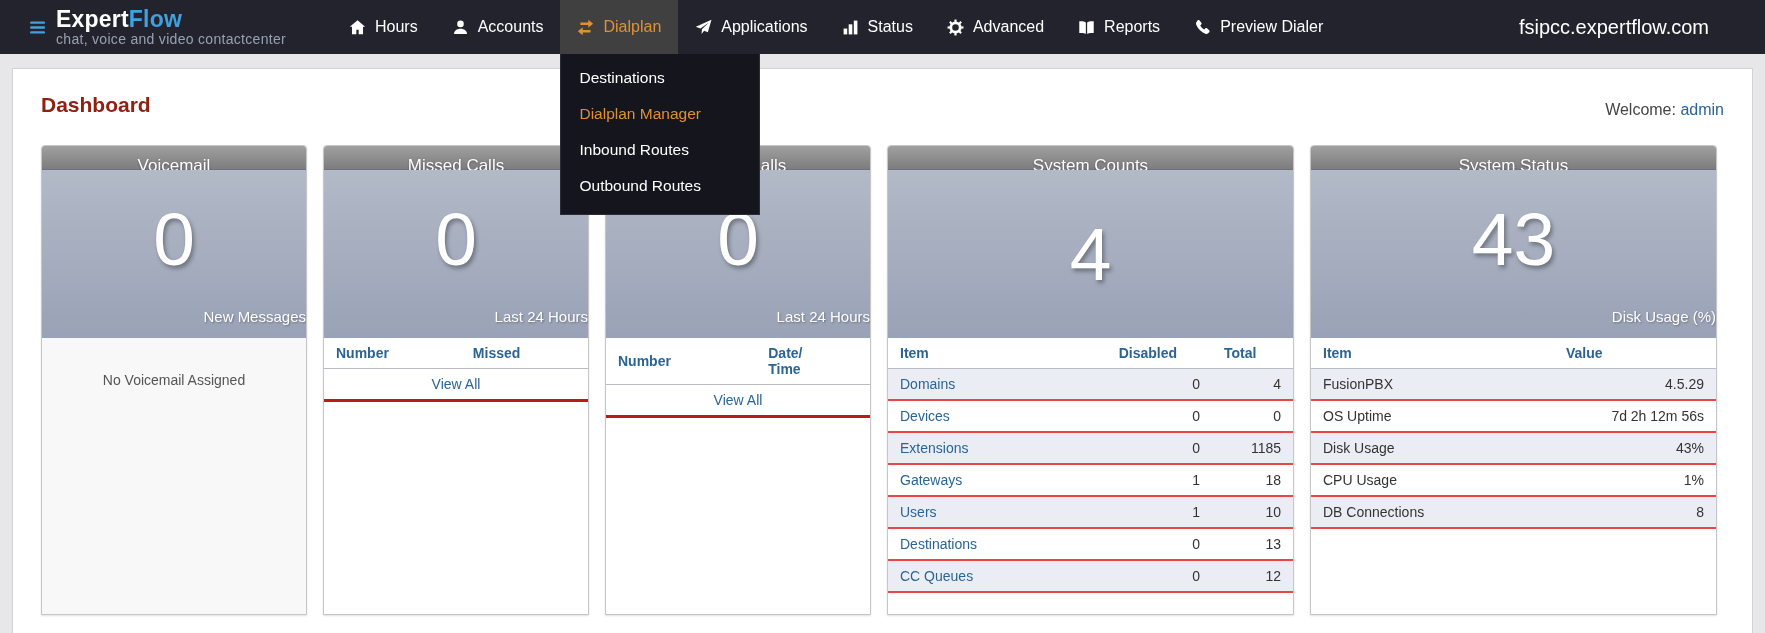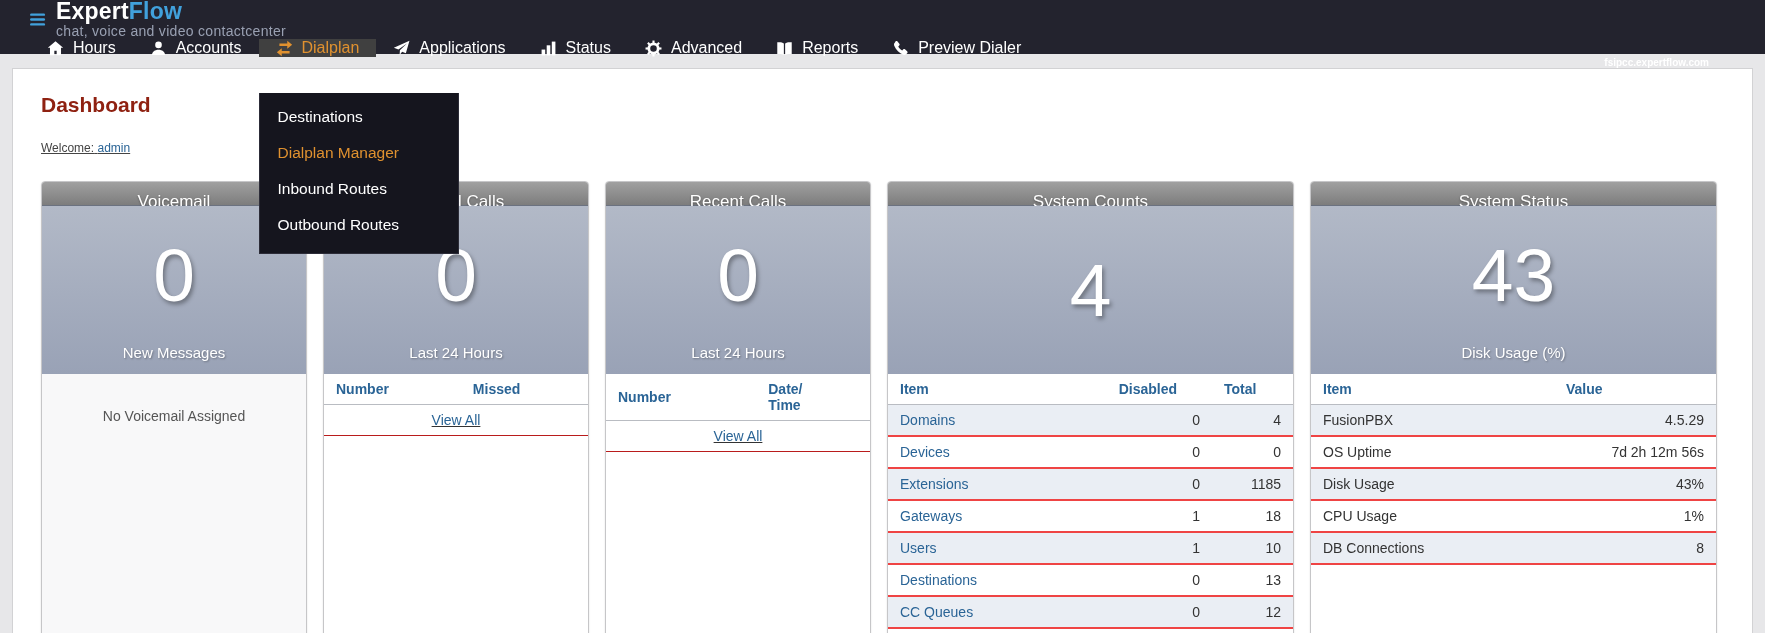--- a/index.html
+++ b/index.html
@@ -6,57 +6,57 @@
   html,body { margin:0; padding:0; }
   body {
     width:1765px; height:633px; overflow:hidden;
     background:#e7e7e9;
     font-family:"Liberation Sans","DejaVu Sans",sans-serif;
   }
 
   
   .navbar {
     height:54px; background:#23232e; display:flex; align-items:stretch;
-    padding-left:30px; position:relative; z-index:10;flex-direction:column;
+    padding-left:30px; position:relative; z-index:10;
   }
   .logo { display:flex; align-items:center; gap:9px; margin-right:46px; cursor:pointer; }
   .logo-icon { width:17px; height:15px; fill:#41a1dc; }
   .brand { font-size:23px; font-weight:bold; color:#fff; line-height:22px; letter-spacing:.2px; }
   .brand .flow { color:#41a1dc; }
   .tagline { font-size:14px; color:#99a0b2; letter-spacing:.3px; margin-top:1px; }
 
   .nav-items { display:flex; align-items:stretch; flex:1; }
   .nav-item {
     display:flex; align-items:center; gap:9px; padding:0 17px;
     color:#fff; font-size:16px; cursor:pointer; position:relative; white-space:nowrap;
   }
   .nav-item svg { width:17px; height:17px; fill:#fff; flex:0 0 auto; }
   .nav-item .ring { fill:none; stroke:#fff; stroke-width:2.6px; }
   .nav-item.active { background:#404040; color:#e0912f; }
   .nav-item.active svg { fill:#e0912f; }
-  .nav-domain { margin-left:auto; display:flex; align-items:center; color:#fff; font-size:10px; padding-right:56px;font-weight:bold; }
+  .nav-domain { margin-left:auto; display:flex; align-items:center; color:#fff; font-size:20px; padding-right:56px; }
 
   
   .dropdown {
     position:absolute; top:54px; left:0; width:200px;
     background:#15151e; border:1px solid #2c2c38; border-top:none;
     padding:6px 0 10px;
   }
   .dropdown-item { padding:9px 18px; font-size:15.5px; color:#fff; cursor:pointer; }
   .dropdown-item.active { color:#e0912f; }
 
   
   .content {
     background:#fff; border:1px solid #d2d2d4; margin:14px 12px 0;
     min-height:640px; padding:24px 28px 0;
   }
-  .page-head { display:flex; justify-content:space-between; align-items:flex-start;flex-direction:column; }
+  .page-head { display:flex; justify-content:space-between; align-items:flex-start; }
   .page-title { margin:0; font-size:21px; color:#8f2111; font-weight:bold; }
   .page-sub { margin:7px 0 0; font-size:14px; color:#666; }
-  .welcome { font-size:12px; color:#444; margin-top:24px;text-decoration:underline; }
+  .welcome { font-size:16px; color:#444; margin-top:8px; }
   .welcome a { color:#2a6496; text-decoration:none; cursor:pointer; }
 
   
   .cards { display:flex; gap:16px; margin-top:26px; align-items:flex-start; }
   .card {
     border:1px solid #c6c6c8; border-radius:4px 4px 0 0; background:#fff;
     min-height:470px; box-shadow:0 1px 2px rgba(0,0,0,.12); overflow:hidden;
     display:flex; flex-direction:column;
   }
   .card.sm { width:266px; }
@@ -67,34 +67,34 @@
     text-shadow:0 1px 2px rgba(0,0,0,.35); flex:0 0 auto;
   }
   .stat-block {
     height:168px; flex:0 0 auto; background:linear-gradient(#b2b9c7,#99a2b6);
     display:flex; flex-direction:column; color:#fff;
   }
   .stat-number {
     flex:1; display:flex; align-items:center; justify-content:center;
     font-size:75px; text-shadow:2px 3px 4px rgba(0,0,0,.35); line-height:1;
   }
-  .stat-label { text-align:center; font-size:15px; padding-bottom:13px; text-shadow:1px 1px 2px rgba(0,0,0,.3); }
+  .stat-label { text-align:right; font-size:15px; padding-bottom:13px; text-shadow:1px 1px 2px rgba(0,0,0,.3); }
 
   .vm-body { background:#f8f8f9; flex:1; text-align:center; padding-top:34px; color:#555; font-size:14px; }
 
   .card-table { width:100%; border-collapse:collapse; font-size:14px; }
   .card-table th {
     color:#2a6496; font-weight:bold; text-align:left;
     padding:7px 12px; border-bottom:1px solid #b9bcc2; vertical-align:middle;
   }
   .card-table td { padding:7px 12px; color:#333; border-bottom:2px solid #ef4444; }
   .ta-r { text-align:right; }
   .striped tbody tr:nth-child(odd) { background:#eaeef4; }
   .card-table a { color:#2a6496; text-decoration:none; cursor:pointer; }
-  .view-all td { text-align:center; border-bottom:1px solid #b91c1c;text-decoration:underline; }
+  .view-all td { text-align:center; border-bottom:3px solid #b91c1c; }
   .hdr-stack span { display:block; line-height:1.15; }
   .col-dis { width:26%; } .col-tot { width:20%; } .col-val { width:40%; }
 </style>
 </head>
 <body>
 
 <header class="navbar">
   <div class="logo">
     <svg class="logo-icon" viewBox="0 0 18 16">
       <rect y="1.5" width="16" height="2.6" rx="1.3"></rect>

